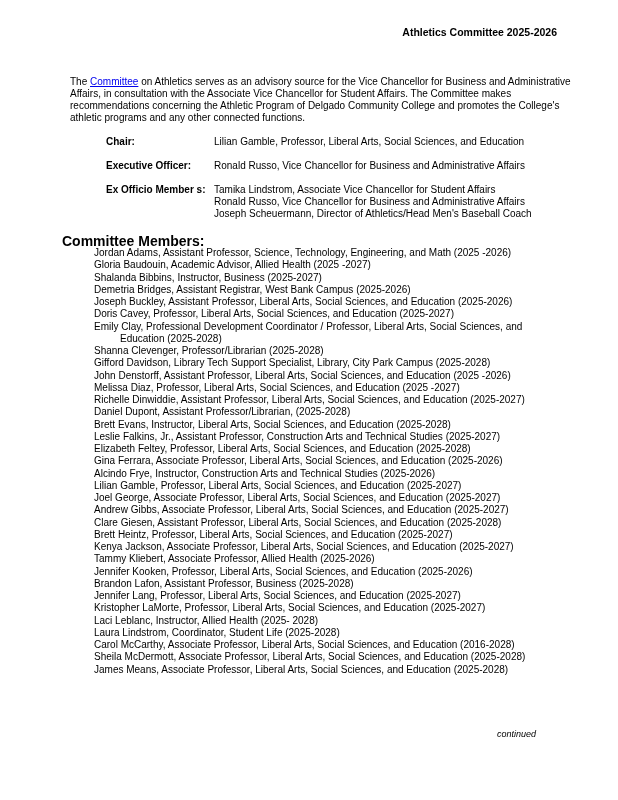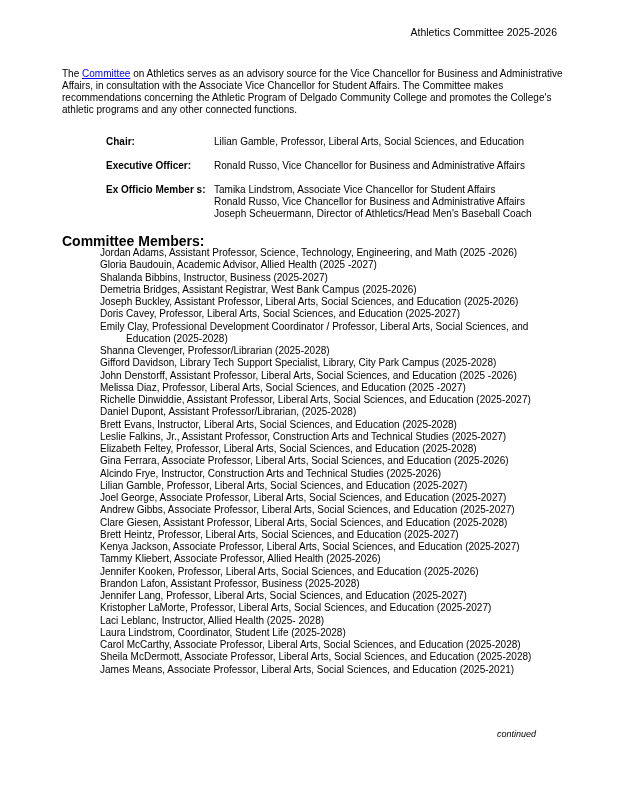--- a/index.html
+++ b/index.html
@@ -6,52 +6,52 @@
   .page{
     position:relative;
     width:618px;height:800px;
     background:#ffffff;
     font-family:"Liberation Sans","DejaVu Sans",sans-serif;
     color:#000000;
     overflow:hidden;
   }
   .header-right{
     position:absolute;top:26px;right:61px;
-    font-size:10.5px;font-weight:normal;line-height:12px;
+    font-size:10.5px;font-weight:bold;line-height:12px;
     white-space:nowrap;
   }
   .doc-title{
     position:absolute;top:52px;left:0;width:618px;
     text-align:center;padding-left:45px;box-sizing:border-box;
     font-size:12.5px;font-weight:bold;line-height:14px;
     margin:0;
   }
   .doc-title .gap{display:inline-block;width:34px;}
   .intro{
     position:absolute;top:68px;left:62px;width:502px;
-    font-size:10px;line-height:12px;margin:0;
+    font-size:10px;line-height:12px;margin:8px;
   }
   .intro a{color:#0000EE;text-decoration:underline;cursor:pointer;}
   .officers{
     position:absolute;top:136px;left:62px;width:520px;
     font-size:10px;line-height:12px;margin-left:44px;
   }
   .officer-row{display:flex;margin-bottom:12px;}
   .officer-label{width:108px;flex:0 0 108px;font-weight:bold;white-space:nowrap;}
   .officer-lines{flex:1;}
   .officer-line{white-space:nowrap;}
   .members-heading{
     position:absolute;top:235px;left:62px;
     font-size:14px;font-weight:bold;line-height:12px;
   }
   .members-list{
     position:absolute;top:247px;left:94px;width:500px;
     font-size:10px;line-height:12.25px;
   }
-  .member{white-space:nowrap;margin-left:6px;}
+  .member{white-space:nowrap;}
   .member.cont{padding-left:26px;}
   .continued{
     position:absolute;top:696px;left:497px;
     font-size:9px;font-style:italic;line-height:11px;margin-top:33px;
   }
 </style>
 </head>
 <body>
 
 <div class="page">
@@ -112,20 +112,20 @@
       <div class="member">Clare Giesen, Assistant Professor, Liberal Arts, Social Sciences, and Education (2025-2028)</div>
       <div class="member">Brett Heintz, Professor, Liberal Arts, Social Sciences, and Education (2025-2027)</div>
       <div class="member">Kenya Jackson, Associate Professor, Liberal Arts, Social Sciences, and Education (2025-2027)</div>
       <div class="member">Tammy Kliebert, Associate Professor, Allied Health (2025-2026)</div>
       <div class="member">Jennifer Kooken, Professor, Liberal Arts, Social Sciences, and Education (2025-2026)</div>
       <div class="member">Brandon Lafon, Assistant Professor, Business (2025-2028)</div>
       <div class="member">Jennifer Lang, Professor, Liberal Arts, Social Sciences, and Education (2025-2027)</div>
       <div class="member">Kristopher LaMorte, Professor, Liberal Arts, Social Sciences, and Education (2025-2027)</div>
       <div class="member">Laci Leblanc, Instructor, Allied Health (2025- 2028)</div>
       <div class="member">Laura Lindstrom, Coordinator, Student Life (2025-2028)</div>
-      <div class="member">Carol McCarthy, Associate Professor, Liberal Arts, Social Sciences, and Education (2025-2028)</div>
+      <div class="member">Carol McCarthy, Associate Professor, Liberal Arts, Social Sciences, and Education (2016-2028)</div>
       <div class="member">Sheila McDermott, Associate Professor, Liberal Arts, Social Sciences, and Education (2025-2028)</div>
-      <div class="member">James Means, Associate Professor, Liberal Arts, Social Sciences, and Education (2025-2021)</div>
+      <div class="member">James Means, Associate Professor, Liberal Arts, Social Sciences, and Education (2025-2028)</div>
     </div>
 
   <div class="continued">continued</div>
 
 </div>
 
 </body></html>

